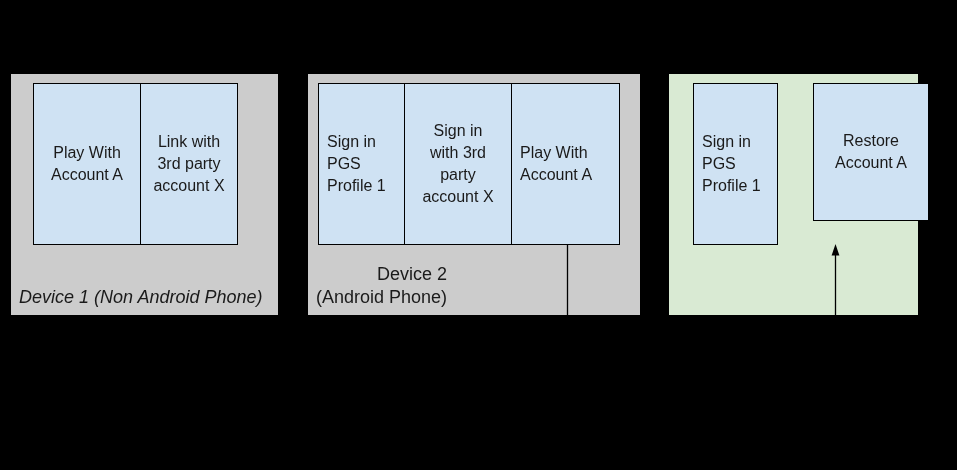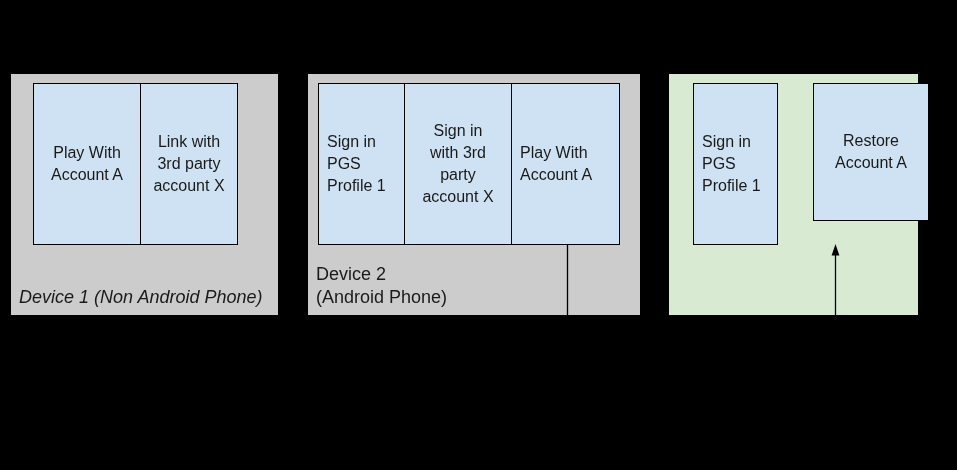--- a/index.html
+++ b/index.html
@@ -27,20 +27,21 @@
     line-height: 22px;
   }
   .stepbox.center { align-items: center; text-align: center; }
   .stepbox.left   { align-items: flex-start; text-align: left; padding-left: 8px; padding-right: 4px; }
   .stepbox .ln { display: block; }
   .device-label {
     position: absolute;
     font-size: 18px;
     line-height: 23px;
     white-space: nowrap;
+    text-align: right;
   }
   .device-label .ln { display: block; }
   .connector {
     position: absolute;
     left: 0; top: 0;
     pointer-events: none;
   }
 
   
   .d1 { left: 11px; top: 74px; width: 267px; height: 241px; }

